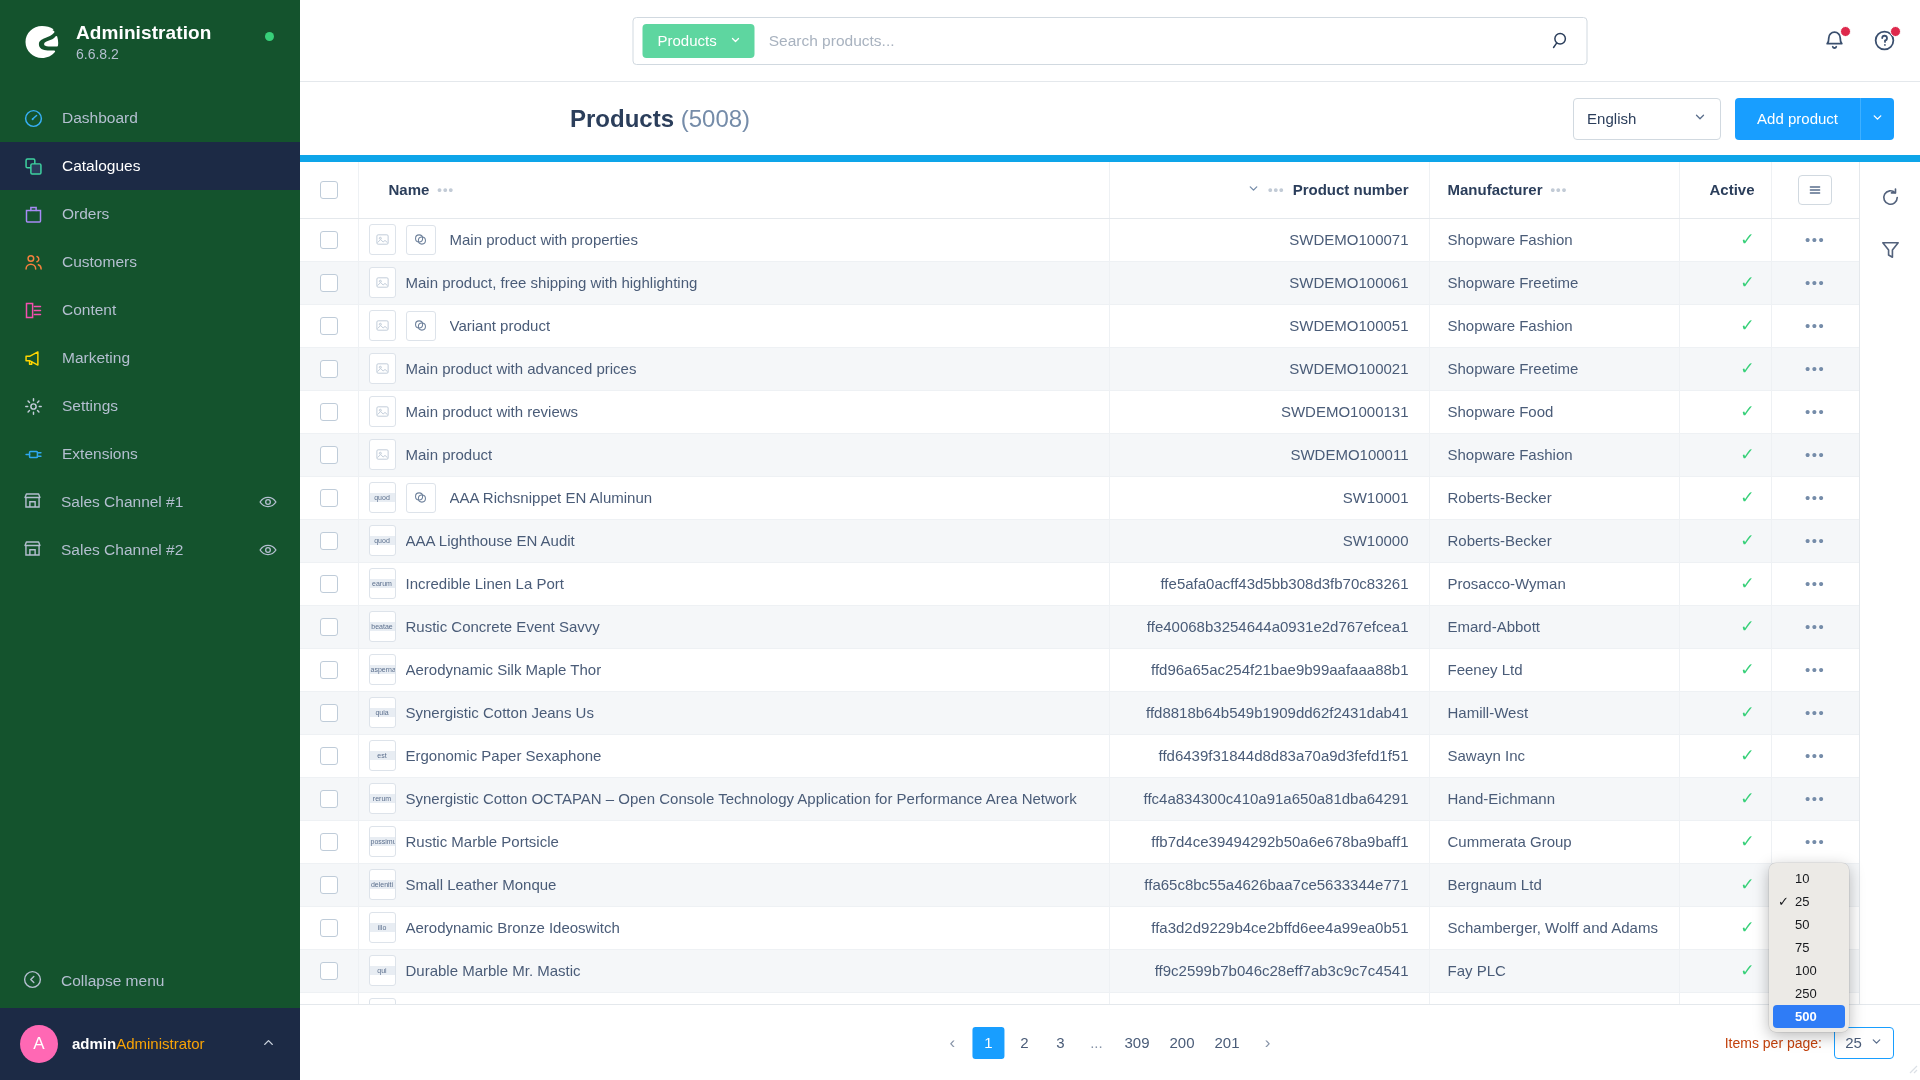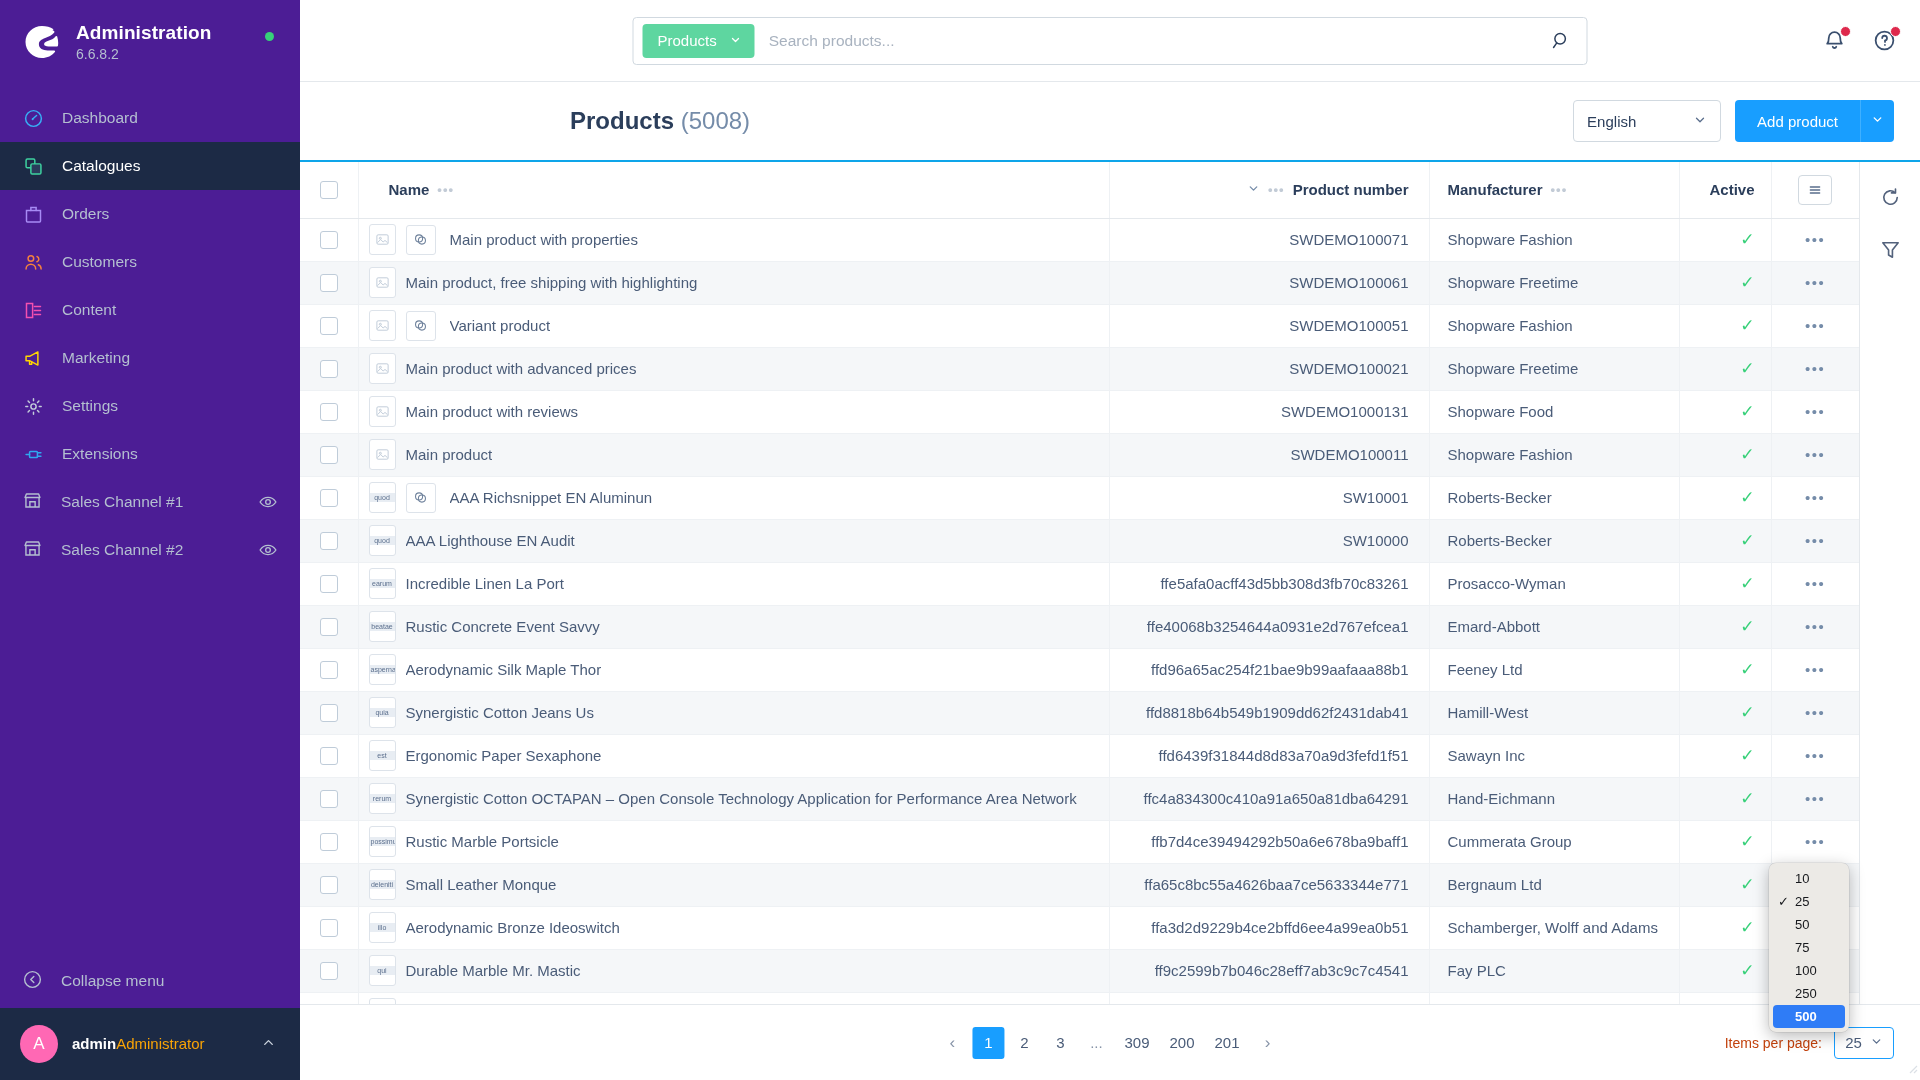--- a/index.html
+++ b/index.html
@@ -8,21 +8,21 @@
     width: 1920px; height: 1080px;
     font-family: "Liberation Sans", "DejaVu Sans", sans-serif;
     overflow: hidden; background: #f9fafb;
     -webkit-font-smoothing: antialiased;
   }
   .app { display: flex; width: 1920px; height: 1080px; }
 
   
   .sidebar {
     width: 300px; min-width: 300px; height: 1080px;
-    background: #4c1d95; display: flex; flex-direction: column;
+    background: #14532d; display: flex; flex-direction: column;
     position: relative;
   }
   .sb-brand {
     display: flex; align-items: center; gap: 14px;
     padding: 22px 20px 26px 22px; position: relative;
   }
   .sb-logo { width: 40px; height: 40px; flex: 0 0 40px; }
   .sb-brand-text { display: flex; flex-direction: column; line-height: 1.15; }
   .sb-title { color: #fff; font-size: 19px; font-weight: bold; letter-spacing: .1px; }
   .sb-version { color: #b4bfd0; font-size: 14px; margin-top: 2px; }
@@ -106,21 +106,21 @@
   .ic-badge { position: relative; cursor: pointer; width: 26px; height: 26px; }
   .ic-badge .dot {
     position: absolute; top: -2px; right: -3px; width: 11px; height: 11px;
     border-radius: 50%; background: #de294c; border: 1.5px solid #fff;
   }
 
   
   .page-head {
     height: 80px; min-height: 80px; background: #fff;
     display: flex; align-items: center; padding: 0 26px 0 0; position: relative;
-    border-bottom: 2px solid #0ea5e9;
+    border-bottom: 7px solid #0ea5e9;
   }
   .page-title { font-size: 24px; color: #2b3e5b; font-weight: bold; margin-left: 270px; }
   .page-title .count { font-weight: normal; color: #758ca9; }
   .head-right { margin-left: auto; display: flex; align-items: center; gap: 14px; }
   .lang-select {
     width: 148px; height: 42px; border: 1px solid #d1d9e0; border-radius: 4px;
     display: flex; align-items: center; justify-content: space-between;
     padding: 0 13px; font-size: 15px; color: #2b3e5b; cursor: pointer; background:#fff;
   }
   .btn-primary-group { display: flex; }

